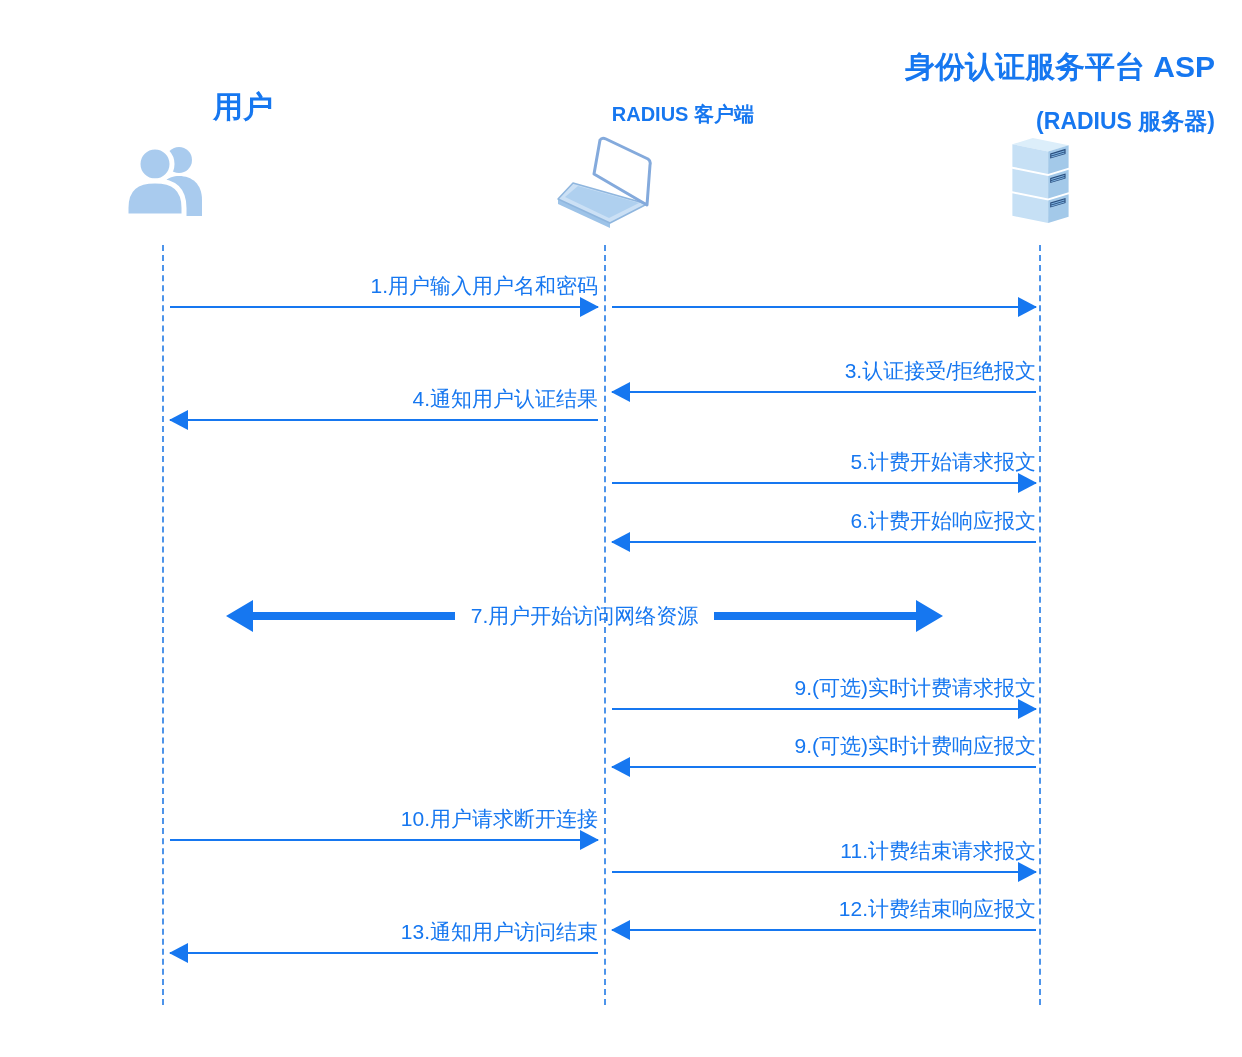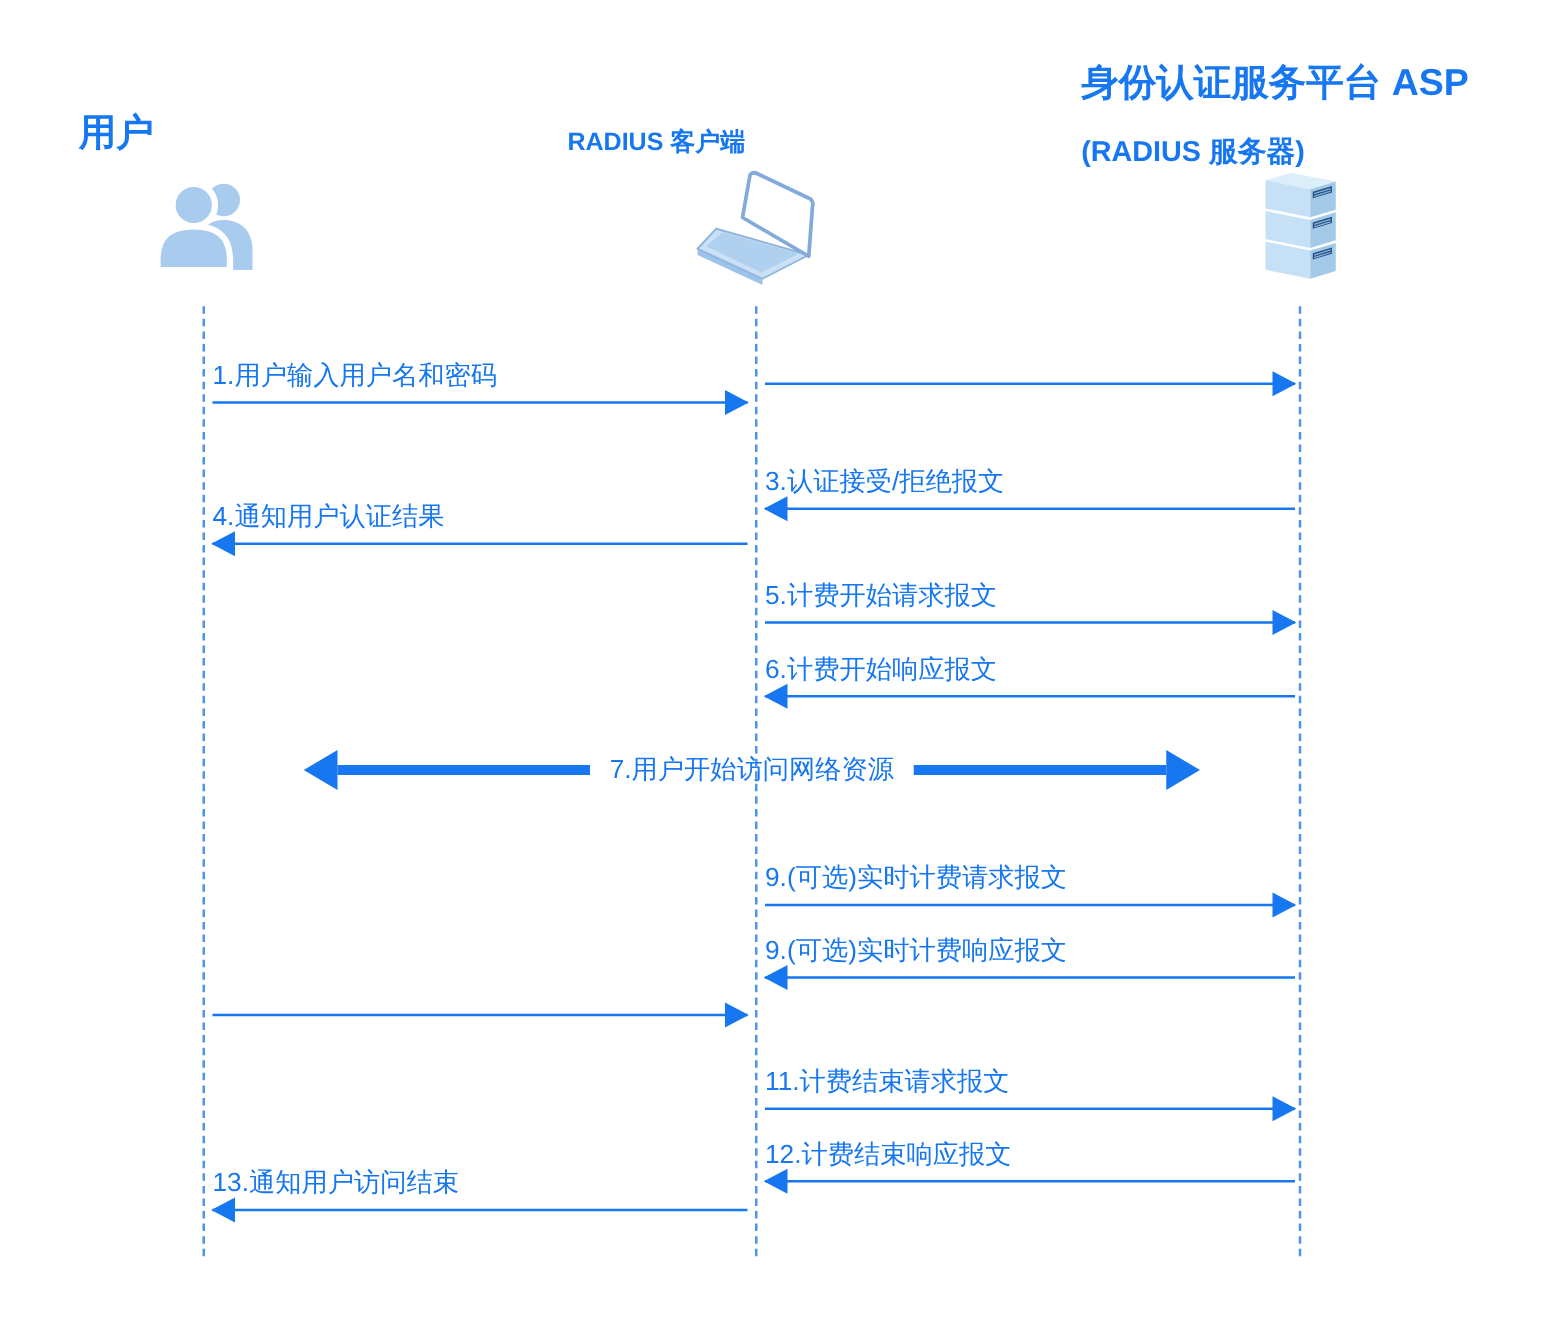--- a/index.html
+++ b/index.html
@@ -13,51 +13,51 @@
   
   .lifeline{
     position:absolute;top:245px;height:760px;width:0;
     border-left:2px dashed #4d94ea;
   }
   .lifeline.user{left:162px;}
   .lifeline.client{left:604px;}
   .lifeline.server{left:1039px;}
   
   .actor-header{
-    position:absolute;text-align:left;color:#1677f0;
+    position:absolute;text-align:right;color:#1677f0;
     font-weight:bold;line-height:1.25;white-space:nowrap;
   }
   .actor-header.user{left:63px;top:88px;width:210px;font-size:30px;}
   .actor-header.client{left:454px;top:86px;width:300px;font-size:20px;margin-top:16px;}
   .actor-header.server{left:865px;top:48px;width:350px;font-size:30px;}
   .actor-subtitle{font-size:23px;margin-top:21px;font-weight:bold;}
   
   .actor-icon{position:absolute;}
   .actor-icon.users{left:122px;top:146px;width:86px;height:70px;}
   .actor-icon.laptop{left:556px;top:136px;width:96px;height:92px;}
   .actor-icon.server{left:1011px;top:133px;width:60px;height:92px;}
   .actor-icon svg{display:block;width:100%;height:100%;}
   
   .msg{position:absolute;}
   .span-uc{left:170px;width:428px;}
   .span-cs{left:612px;width:424px;}
   .msg-label{
-    display:block;text-align:left;color:#1677f0;
-    font-size:21px;line-height:28px;white-space:nowrap;margin-top:15px;
+    display:block;text-align:right;color:#1677f0;
+    font-size:21px;line-height:28px;white-space:nowrap;
   }
   .msg-arrow{position:relative;height:2px;background:#1677f0;margin-top:6px;}
   .msg-arrow .head{
     position:absolute;top:50%;transform:translateY(-50%);
     width:0;height:0;border-top:10px solid transparent;border-bottom:10px solid transparent;
   }
   .dir-right .msg-arrow .head{right:-1px;border-left:19px solid #1677f0;}
   .dir-left  .msg-arrow .head{left:-1px;border-right:19px solid #1677f0;}
   
   .msg-thick{
-    position:absolute;left:243px;top:599px;width:717px;
+    position:absolute;left:226px;top:599px;width:717px;
     display:flex;align-items:center;
   }
   .thick-line{flex:1;height:8px;background:#1677f0;}
   .thick-label{
     color:#1677f0;font-size:21px;line-height:34px;
     padding:0 16px;white-space:nowrap;
   }
   .thick-head{width:0;height:0;border-top:16px solid transparent;border-bottom:16px solid transparent;}
   .thick-head.left{border-right:27px solid #1677f0;}
   .thick-head.right{border-left:27px solid #1677f0;}
@@ -178,20 +178,21 @@
   </div>
 
   <div class="msg span-cs dir-left" style="top:732px">
     <div class="msg-label">9.(可选)实时计费响应报文</div>
     <div class="msg-arrow">
         <span class="head"></span>
       </div>
   </div>
 
   <div class="msg span-uc dir-right" style="top:805px">
+    <div class="msg-label">10.用户请求断开连接</div>
     <div class="msg-arrow">
         <span class="head"></span>
       </div>
   </div>
 
   <div class="msg span-cs dir-right" style="top:837px">
     <div class="msg-label">11.计费结束请求报文</div>
     <div class="msg-arrow">
         <span class="head"></span>
       </div>

